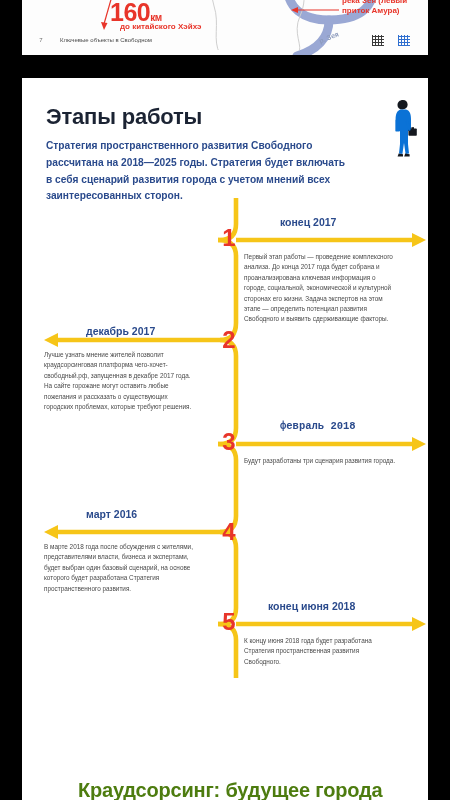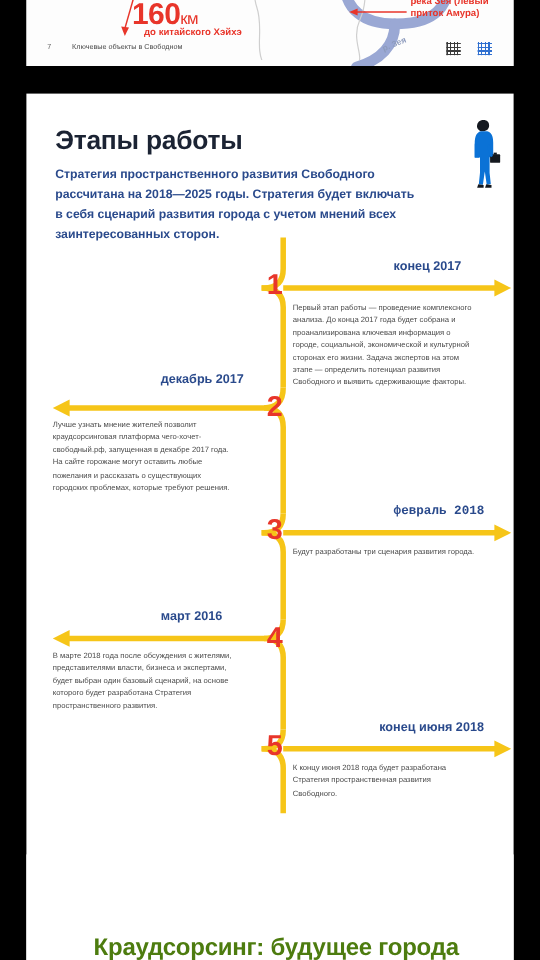--- a/index.html
+++ b/index.html
@@ -12,21 +12,21 @@
   }
   .page{ background:#ffffff; position:absolute; left:22px; width:406px; }
 
   
   #page-map{ top:-40px; height:95px; overflow:hidden; }
   .map-canvas{ position:absolute; inset:0; background:#fdfdfd; }
   .map-big-num{
     position:absolute; left:88px; top:38px;
     color:#e8352a; font-weight:bold; font-size:25px; letter-spacing:-0.5px;
   }
-  .map-big-num .unit{ font-size:14px; font-weight:normal; }
+  .map-big-num .unit{ font-size:10px; font-weight:bold; }
   .map-sub{
     position:absolute; left:98px; top:62px;
     color:#e8352a; font-size:8px; font-weight:bold;
   }
   .map-arrow-left{
     position:absolute; left:78px; top:36px; width:14px; height:36px;
   }
   .river-note{
     position:absolute; left:320px; top:36px;
     color:#e8352a; font-size:8px; font-weight:bold; line-height:1.28; width:70px;
@@ -72,21 +72,20 @@
   
   .timeline{ position:absolute; left:0; top:0; width:406px; height:600px; }
 
   .step-num{
     position:absolute; color:#e8352a; font-size:24px; font-weight:bold;
     width:22px; text-align:center;
   }
   .step-date{
     position:absolute; color:#2a4a8c; font-size:10.5px; font-weight:bold;
     white-space:nowrap;
-    margin-left:48px;
   }
   .step-body{
     position:absolute; color:#4a4a4a; font-size:6.4px; line-height:1.62;
   }
   .step-body.r{ text-align:left; }
 
   .main-footer{
     position:absolute; left:0; right:0; bottom:8px; height:18px;
     display:flex; align-items:center;
   }
@@ -191,21 +190,21 @@
       <path d="M22,262 L36,255 L36,269 Z"></path>
       <path d="M22,454 L36,447 L36,461 Z"></path>
     </g>
   </svg>
 
   <div class="step-num" style="left:196px;top:146px;">1</div>
   <div class="step-date" style="left:258px;top:138px;">конец 2017</div>
   <div class="step-body r" style="left:222px;top:174px;width:152px;">Первый этап работы — проведение комплексного анализа. До конца 2017 года будет собрана и проанализирована ключевая информация о городе, социальной, экономической и культурной сторонах его жизни. Задача экспертов на этом этапе — определить потенциал развития Свободного и выявить сдерживающие факторы.</div>
 
   <div class="step-num" style="left:196px;top:248px;">2</div>
-  <div class="step-date" style="left:64px;top:232px;">декабрь 2017</div>
+  <div class="step-date" style="left:64px;top:247px;">декабрь 2017</div>
   <div class="step-body" style="left:22px;top:272px;width:152px;">Лучше узнать мнение жителей позволит краудсорсинговая платформа чего-хочет-свободный.рф, запущенная в декабре 2017 года. На сайте горожане могут оставить любые пожелания и рассказать о существующих городских проблемах, которые требуют решения.</div>
 
   <div class="step-num" style="left:196px;top:350px;">3</div>
   <div class="step-date" style="left:258px;top:342px;font-family:Liberation Mono, monospace;">февраль 2018</div>
   <div class="step-body r" style="left:222px;top:378px;width:152px;">Будут разработаны три сценария развития города.</div>
 
   <div class="step-num" style="left:196px;top:440px;">4</div>
   <div class="step-date" style="left:64px;top:430px;">март 2016</div>
   <div class="step-body" style="left:22px;top:464px;width:152px;">В марте 2018 года после обсуждения с жителями, представителями власти, бизнеса и экспертами, будет выбран один базовый сценарий, на основе которого будет разработана Стратегия пространственного развития.</div>
 

